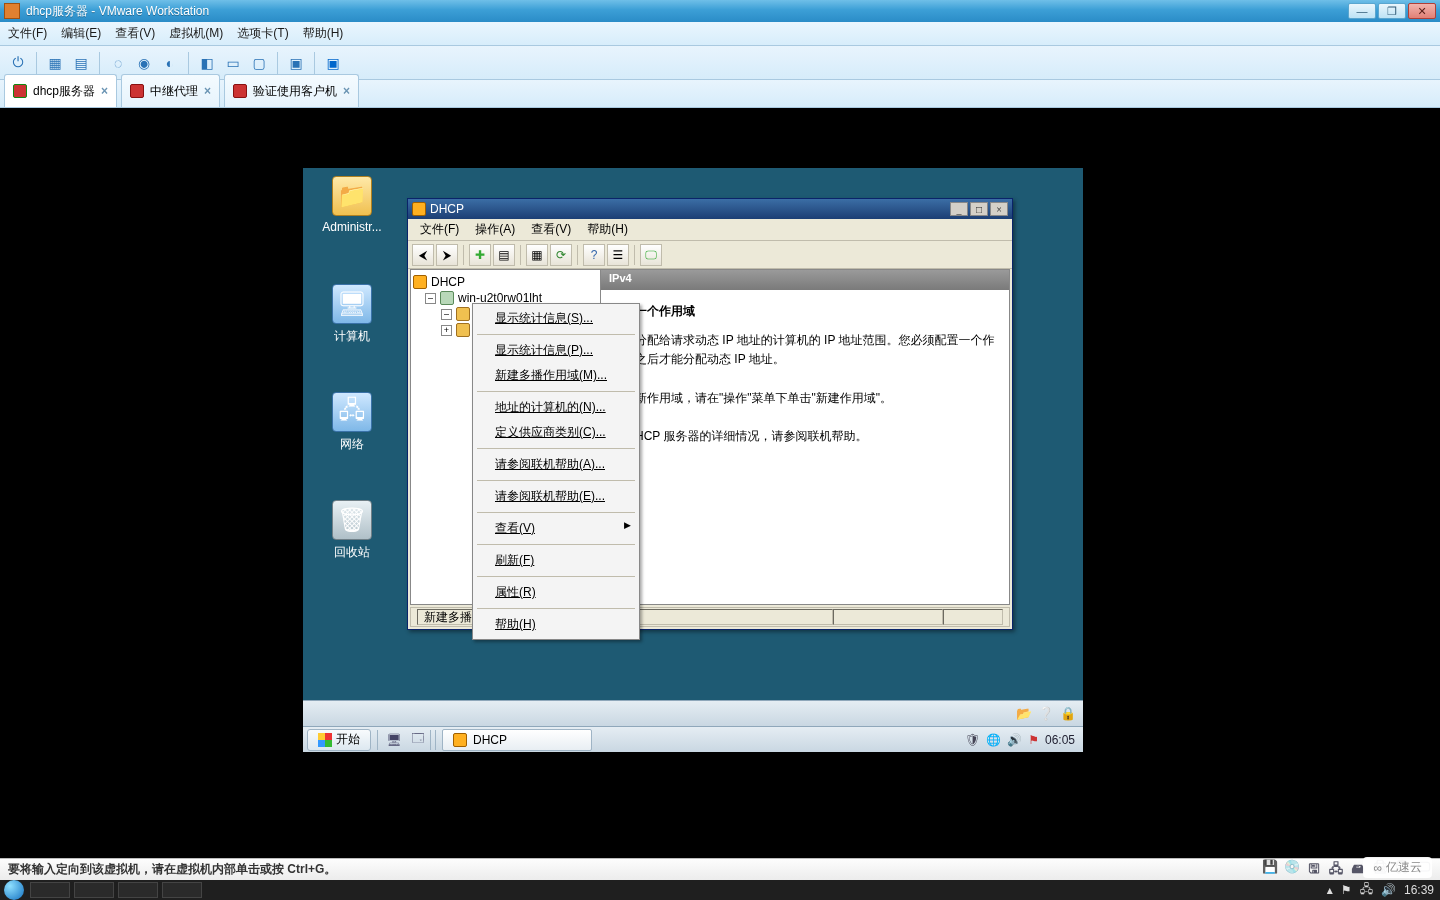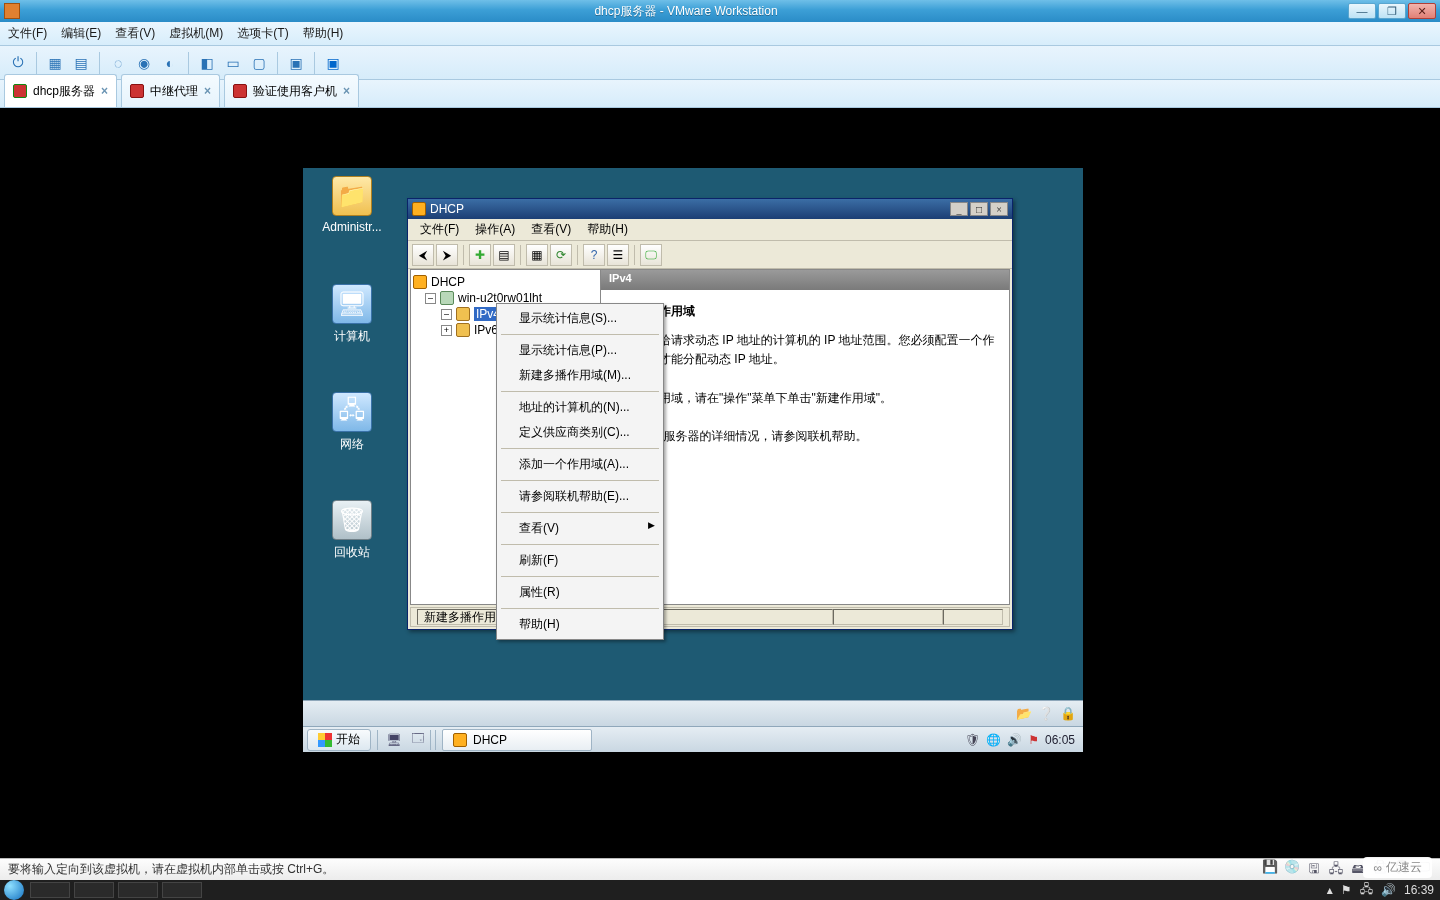--- a/index.html
+++ b/index.html
@@ -1,41 +1,41 @@
 <!DOCTYPE html>
 <html><head>
 <meta charset="utf-8">
 <style>
 * { margin: 0; padding: 0; box-sizing: border-box; font-family: "Microsoft YaHei", "SimSun", Tahoma, sans-serif; font-size: 12px; }
 body { width: 1440px; height: 900px; overflow: hidden; background: #000; position: relative; }
 
 
 .vm-titlebar { height: 22px; background: linear-gradient(#6fbfe8,#3c9fd6 45%,#2a8cc7); display:flex; align-items:center; color:#fff; padding:0 4px; }
 .vm-titlebar .icon { width:16px; height:16px; background:#e08030; border:1px solid #a05010; margin-right:6px; }
-.vm-titlebar .title { flex:1; text-shadow:0 1px 0 rgba(0,0,0,.3);text-align:center; }
+.vm-titlebar .title { flex:1; text-shadow:0 1px 0 rgba(0,0,0,.3); }
 .vm-wnd-btn { width:28px; height:16px; margin-left:2px; background:linear-gradient(#eaf6fc,#bde3f5); border:1px solid #5aa6cf; border-radius:2px; display:flex; align-items:center; justify-content:center; color:#315d78; font-size:11px; line-height:1; }
 .vm-wnd-btn.close{ background:linear-gradient(#f2b4ad,#e08076); border-color:#b04038; color:#5a1e18;}
 
 .vm-menubar { height:24px; background:linear-gradient(#eaf6fe,#d7edfb); display:flex; align-items:center; padding:0 8px; gap:14px; color:#1a1a1a; border-bottom:1px solid #a9c9e0; }
 
 .vm-toolbar { height:34px; background:linear-gradient(#e8f4fd,#d6ecfa); display:flex; align-items:center; padding:0 6px; gap:2px; border-bottom:1px solid #a9c9e0;}
 .vm-tb-btn { width:24px; height:24px; border:1px solid transparent; border-radius:2px; display:flex; align-items:center; justify-content:center; }
 .vm-tb-sep { width:1px; height:22px; background:#a9c9e0; margin:0 4px;}
 .tb-glyph{ font-size:14px; color:#2a72b5;}
 
 .vm-tabrow { height:28px; background:linear-gradient(#e8f4fd,#d6ecfa); display:flex; align-items:flex-end; padding:0 4px; border-bottom:1px solid #a9c9e0;}
 .vm-tab { height:33px; padding:0 8px; display:flex; align-items:center; gap:6px; background:#fff; border:1px solid #a9c9e0; border-bottom:none; border-radius:3px 3px 0 0; margin-right:4px; }
 .vm-tab.inactive{ background:linear-gradient(#f4fbff,#e6f3fc);}
 .vm-tab .x{ color:#6a94b3; font-weight:bold; cursor:pointer;}
 .vm-tab .dot{ width:14px;height:14px;background:#c33;border:1px solid #811; border-radius:2px; display:inline-block;}
 .vm-tab.active .dot{ background:#3a3; border-color:#181;}
 
 .vm-viewport { position:absolute; left:0; right:0; top:108px; bottom:42px; background:#000; }
 
-.vm-statusbar{ position:absolute; left:0; right:0; bottom:20px; height:22px; background:linear-gradient(#fdfdfd,#ececec); border-top:1px solid #bcbcbc; display:flex; align-items:center; padding:0 8px; color:#333;}
+.vm-statusbar{ position:absolute; left:0; right:0; bottom:20px; height:22px; background:linear-gradient(#fdfdfd,#ececec); border-top:1px solid #bcbcbc; display:flex; align-items:center; padding:0 8px; color:#333;font-weight:bold;}
 .vm-statusbar .tray{ margin-left:auto; display:flex; gap:6px; color:#556;}
 .vm-statusbar .tray span{ width:16px; text-align:center; font-size:13px;}
 
 .host-taskbar{ position:absolute; left:0; right:0; bottom:0; height:20px; background:#1f1f1f; display:flex; align-items:center;}
 .win7-start{ width:20px; height:20px; border-radius:50%; background:radial-gradient(circle at 30% 30%,#8fe0ff,#1270c0); margin:0 4px;}
 .host-task{ width:40px; height:16px; margin:0 2px; border:1px solid #444; background:#2a2a2a;}
 .host-tray{ margin-left:auto; display:flex; align-items:center; gap:8px; color:#ddd; padding-right:6px;}
 .watermark{ position:absolute; right:8px; bottom:22px; background:rgba(255,255,255,.95); border-radius:4px; padding:2px 10px; color:#888; font-size:14px; display:flex; align-items:center; gap:4px;}
 
 
@@ -261,30 +261,30 @@
           </div>
         </div>
       </div>
 
       <div class="mmc-status">
         <div class="cell grow">新建多播作用域</div>
         <div class="cell fixed"></div>
         <div class="cell fixed2"></div>
       </div>
 
-      <div class="ctx" style="left:88px; top:104px;" id="ctx-root">
+      <div class="ctx" style="left:64px; top:104px;text-decoration:underline;" id="ctx-root">
           <div class="ctx-item">显示统计信息(S)...</div>
           <div class="ctx-sep"></div>
           <div class="ctx-item">显示统计信息(P)...</div>
           <div class="ctx-item">新建多播作用域(M)...</div>
           <div class="ctx-sep"></div>
           <div class="ctx-item">地址的计算机的(N)...</div>
           <div class="ctx-item">定义供应商类别(C)...</div>
           <div class="ctx-sep"></div>
-          <div class="ctx-item">添加一个作用域(A)...</div>
+          <div class="ctx-item">请参阅联机帮助(A)...</div>
           <div class="ctx-sep"></div>
           <div class="ctx-item">请参阅联机帮助(E)...</div>
           <div class="ctx-sep"></div>
           <div class="ctx-item ctx-arrow">查看(V)</div>
           <div class="ctx-sep"></div>
           <div class="ctx-item">刷新(F)</div>
           <div class="ctx-sep"></div>
           <div class="ctx-item">属性(R)</div>
           <div class="ctx-sep"></div>
           <div class="ctx-item">帮助(H)</div>

